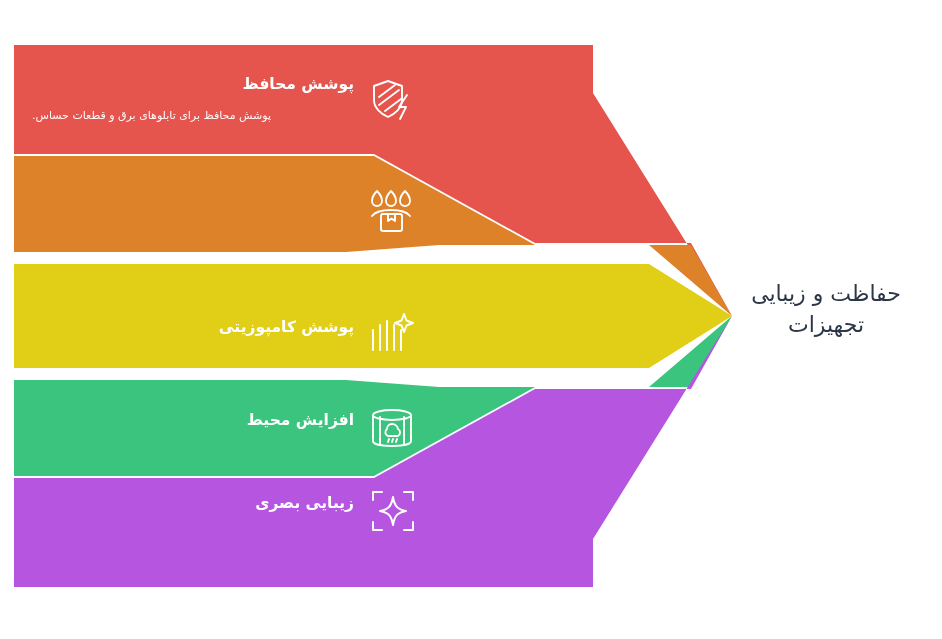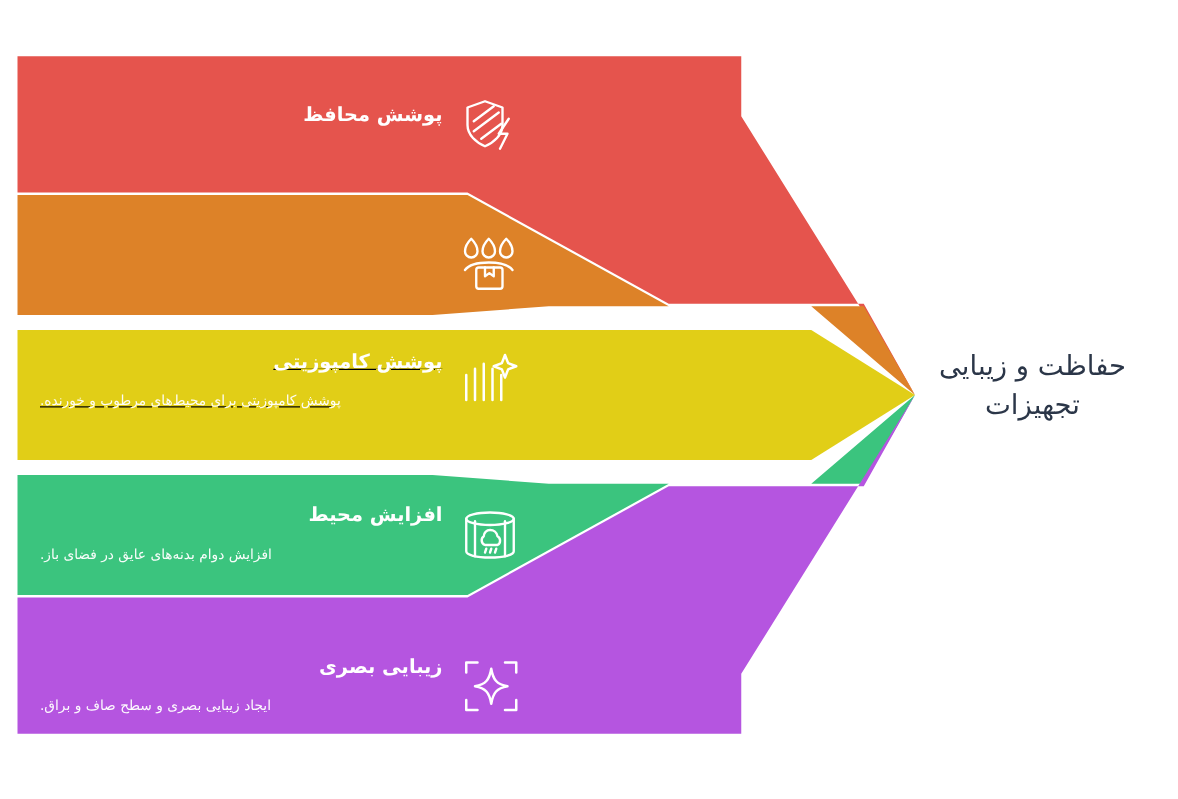--- a/index.html
+++ b/index.html
@@ -60,23 +60,23 @@
     font-weight:normal;
     line-height:1.35;
     white-space:nowrap;
     opacity:.97;
     align-self:flex-end;
   }
 
   
   #row-0{top:45px;}
   #row-1{top:155px;}
-  #row-2{top:250px;text-decoration:underline;}
+  #row-2{top:280px;}
   #row-3{top:373px;}
-  #row-4{top:494px;}
+  #row-4{top:456px;}
 
   
   #headline{
     position:absolute;
     right:18px;
     top:278px;
     width:196px;
     text-align:center;
     direction:rtl;
     color:#2b3648;
@@ -109,20 +109,21 @@
       <svg width="54" height="54" viewBox="0 0 54 54" fill="none" stroke="#ffffff" stroke-width="1.9" stroke-linecap="round" stroke-linejoin="round">
         <path d="M22 8 L36 13 V27 C36 35 29 41 22 44 C15 41 8 35 8 27 V13 Z"></path>
         <path d="M13 24 L29 12"></path>
         <path d="M13 32 L33 17"></path>
         <path d="M19 38 L35 26"></path>
         <path d="M41 22 L33 34 H40 L34 46"></path>
       </svg>
     </div>
     <div class="row-text">
       <div class="row-title">پوشش محافظ</div>
+      <div class="row-desc">پوشش محافظ برای تابلوهای برق و قطعات حساس.</div>
     </div>
   </div>
 
   <div class="row" id="row-1">
     <div class="row-icon">
       <svg width="54" height="54" viewBox="0 0 54 54" fill="none" stroke="#ffffff" stroke-width="1.9" stroke-linecap="round" stroke-linejoin="round">
         <path d="M11 8 C15 12 16 16 16 18 A5 5 0 0 1 6 18 C6 16 7 12 11 8 Z"></path>
         <path d="M25 8 C29 12 30 16 30 18 A5 5 0 0 1 20 18 C20 16 21 12 25 8 Z"></path>
         <path d="M39 8 C43 12 44 16 44 18 A5 5 0 0 1 34 18 C34 16 35 12 39 8 Z"></path>
         <path d="M6 33 C12 25 38 25 44 33"></path>
@@ -138,55 +139,52 @@
         <path d="M7 22 V42"></path>
         <path d="M14 17 V42"></path>
         <path d="M21 13 V42"></path>
         <path d="M28 17 V42"></path>
         <path d="M35 22 V42"></path>
         <path d="M38 6 L40.5 12.5 L47 15 L40.5 17.5 L38 24 L35.5 17.5 L29 15 L35.5 12.5 Z"></path>
       </svg>
     </div>
     <div class="row-text">
       <div class="row-title">پوشش کامپوزیتی</div>
-      <div class="row-desc">پوشش کامپوزیتی برای محیط‌های مرطوب و خورنده.</div>
     </div>
   </div>
 
   <div class="row" id="row-3">
     <div class="row-icon">
       <svg width="54" height="54" viewBox="0 0 54 54" fill="none" stroke="#ffffff" stroke-width="1.9" stroke-linecap="round" stroke-linejoin="round">
         <ellipse cx="26" cy="14" rx="19" ry="5"></ellipse>
         <path d="M7 14 V40 C7 43 15 45 26 45 C37 45 45 43 45 40 V14"></path>
         <path d="M14 16 V44"></path>
         <path d="M38 16 V44"></path>
         <path d="M21 28 A5 5 0 0 1 26 23 A6 6 0 0 1 32 28 A4 4 0 0 1 32 35 H22 A4 4 0 0 1 21 28 Z"></path>
         <path d="M23 38 L22 41"></path>
         <path d="M27 38 L26 41"></path>
         <path d="M31 38 L30 41"></path>
       </svg>
     </div>
     <div class="row-text">
       <div class="row-title">افزایش محیط</div>
-      <div class="row-desc">افزایش دوام بدنه‌های عایق در فضای باز.</div>
     </div>
   </div>
 
   <div class="row" id="row-4">
     <div class="row-icon">
       <svg width="54" height="54" viewBox="0 0 54 54" fill="none" stroke="#ffffff" stroke-width="2" stroke-linecap="round" stroke-linejoin="round">
         <path d="M7 16 V8 H16"></path>
         <path d="M38 8 H47 V16"></path>
         <path d="M47 38 V46 H38"></path>
         <path d="M16 46 H7 V38"></path>
         <path d="M27 13 C28.5 22 31.5 25.5 40 27 C31.5 28.5 28.5 32 27 41 C25.5 32 22.5 28.5 14 27 C22.5 25.5 25.5 22 27 13 Z"></path>
       </svg>
     </div>
     <div class="row-text">
       <div class="row-title">زیبایی بصری</div>
-      <div class="row-desc">ایجاد زیبایی بصری و سطح صاف و براق.</div>
     </div>
   </div>
 
   <div id="headline" style="color: rgb(43, 54, 72);">حفاظت و زیبایی
 تجهیزات</div>
 
 </div>
 
 </body></html>

